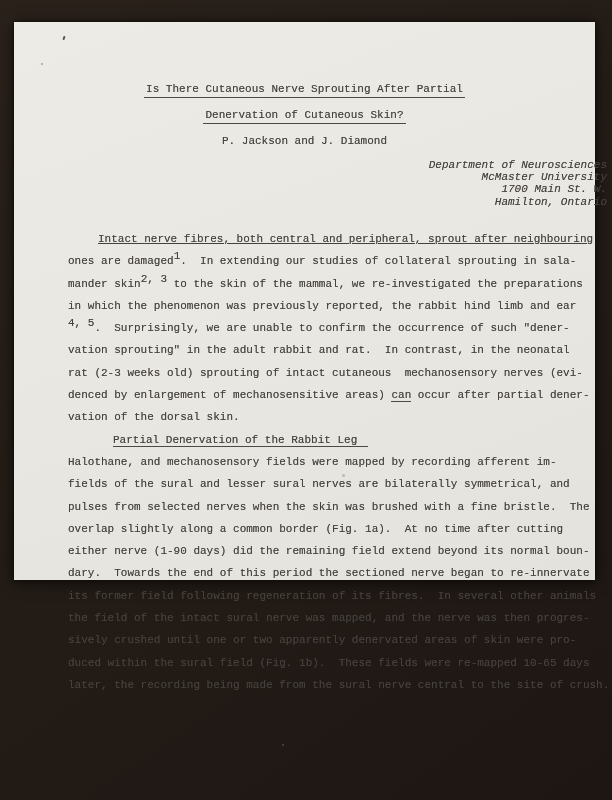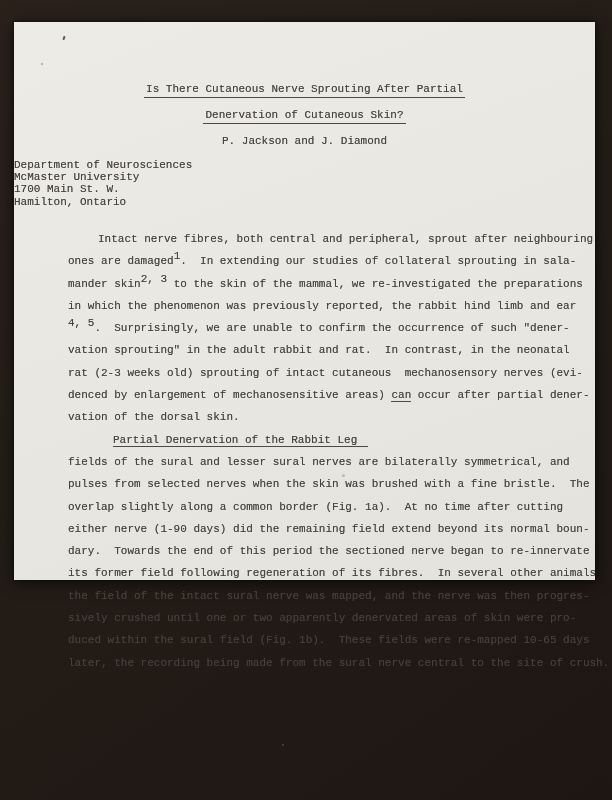--- a/index.html
+++ b/index.html
@@ -37,24 +37,25 @@
     width: 100%;
     text-align: center;
     line-height: 12px;
     white-space: pre;
   }
   .title1 { top: 61px; }
   .title2 { top: 87px; }
   .authors { top: 113px; }
   .affil {
     position: absolute;
-    left: 0;
+    left: 12px;
     top: 137px;
     width: 100%;
-    text-align: left;
+    text-align: right;
+    font-style: italic;
   }
   .affil-line {
     line-height: 12.2px;
     white-space: pre;
   }
   .u-line {
     display: inline-block;
     border-bottom: 1px solid #4d4944;
     padding: 0 2px 2px 2px;
   }
@@ -62,21 +63,21 @@
     position: absolute;
     left: 54px;
     top: 206px;
     width: 500px;
   }
   .line {
     height: 22.3px;
     line-height: 22.3px;
     white-space: pre;
   }
-  .indent { padding-left: 30px; }
+  .indent { padding-left: 30px; text-decoration: underline; }
   .sup {
     position: relative;
     top: -5px;
   }
   .u-word {
     display: inline-block;
     border-bottom: 1px solid #4d4944;
     line-height: 11px;
   }
   .heading-text {
@@ -154,20 +155,21 @@
 
       <div class="line"><span>rat (2-3 weeks old) sprouting of intact cutaneous  mechanosensory nerves (evi-</span></div>
 
       <div class="line"><span>denced by enlargement of mechanosensitive areas) </span><span class="u-word">can</span><span> occur after partial dener-</span></div>
 
       <div class="line"><span>vation of the dorsal skin.</span></div>
 
       <div class="line"><span class="heading-text">Partial Denervation of the Rabbit Leg</span></div>
 
 
+      <div class="line"><span>Halothane, and mechanosensory fields were mapped by recording afferent im-</span></div>
 
       <div class="line"><span>fields of the sural and lesser sural nerves are bilaterally symmetrical, and</span></div>
 
       <div class="line"><span>pulses from selected nerves when the skin was brushed with a fine bristle.  The</span></div>
 
       <div class="line"><span>overlap slightly along a common border (Fig. 1a).  At no time after cutting</span></div>
 
       <div class="line"><span>either nerve (1-90 days) did the remaining field extend beyond its normal boun-</span></div>
 
       <div class="line"><span>dary.  Towards the end of this period the sectioned nerve began to re-innervate</span></div>

